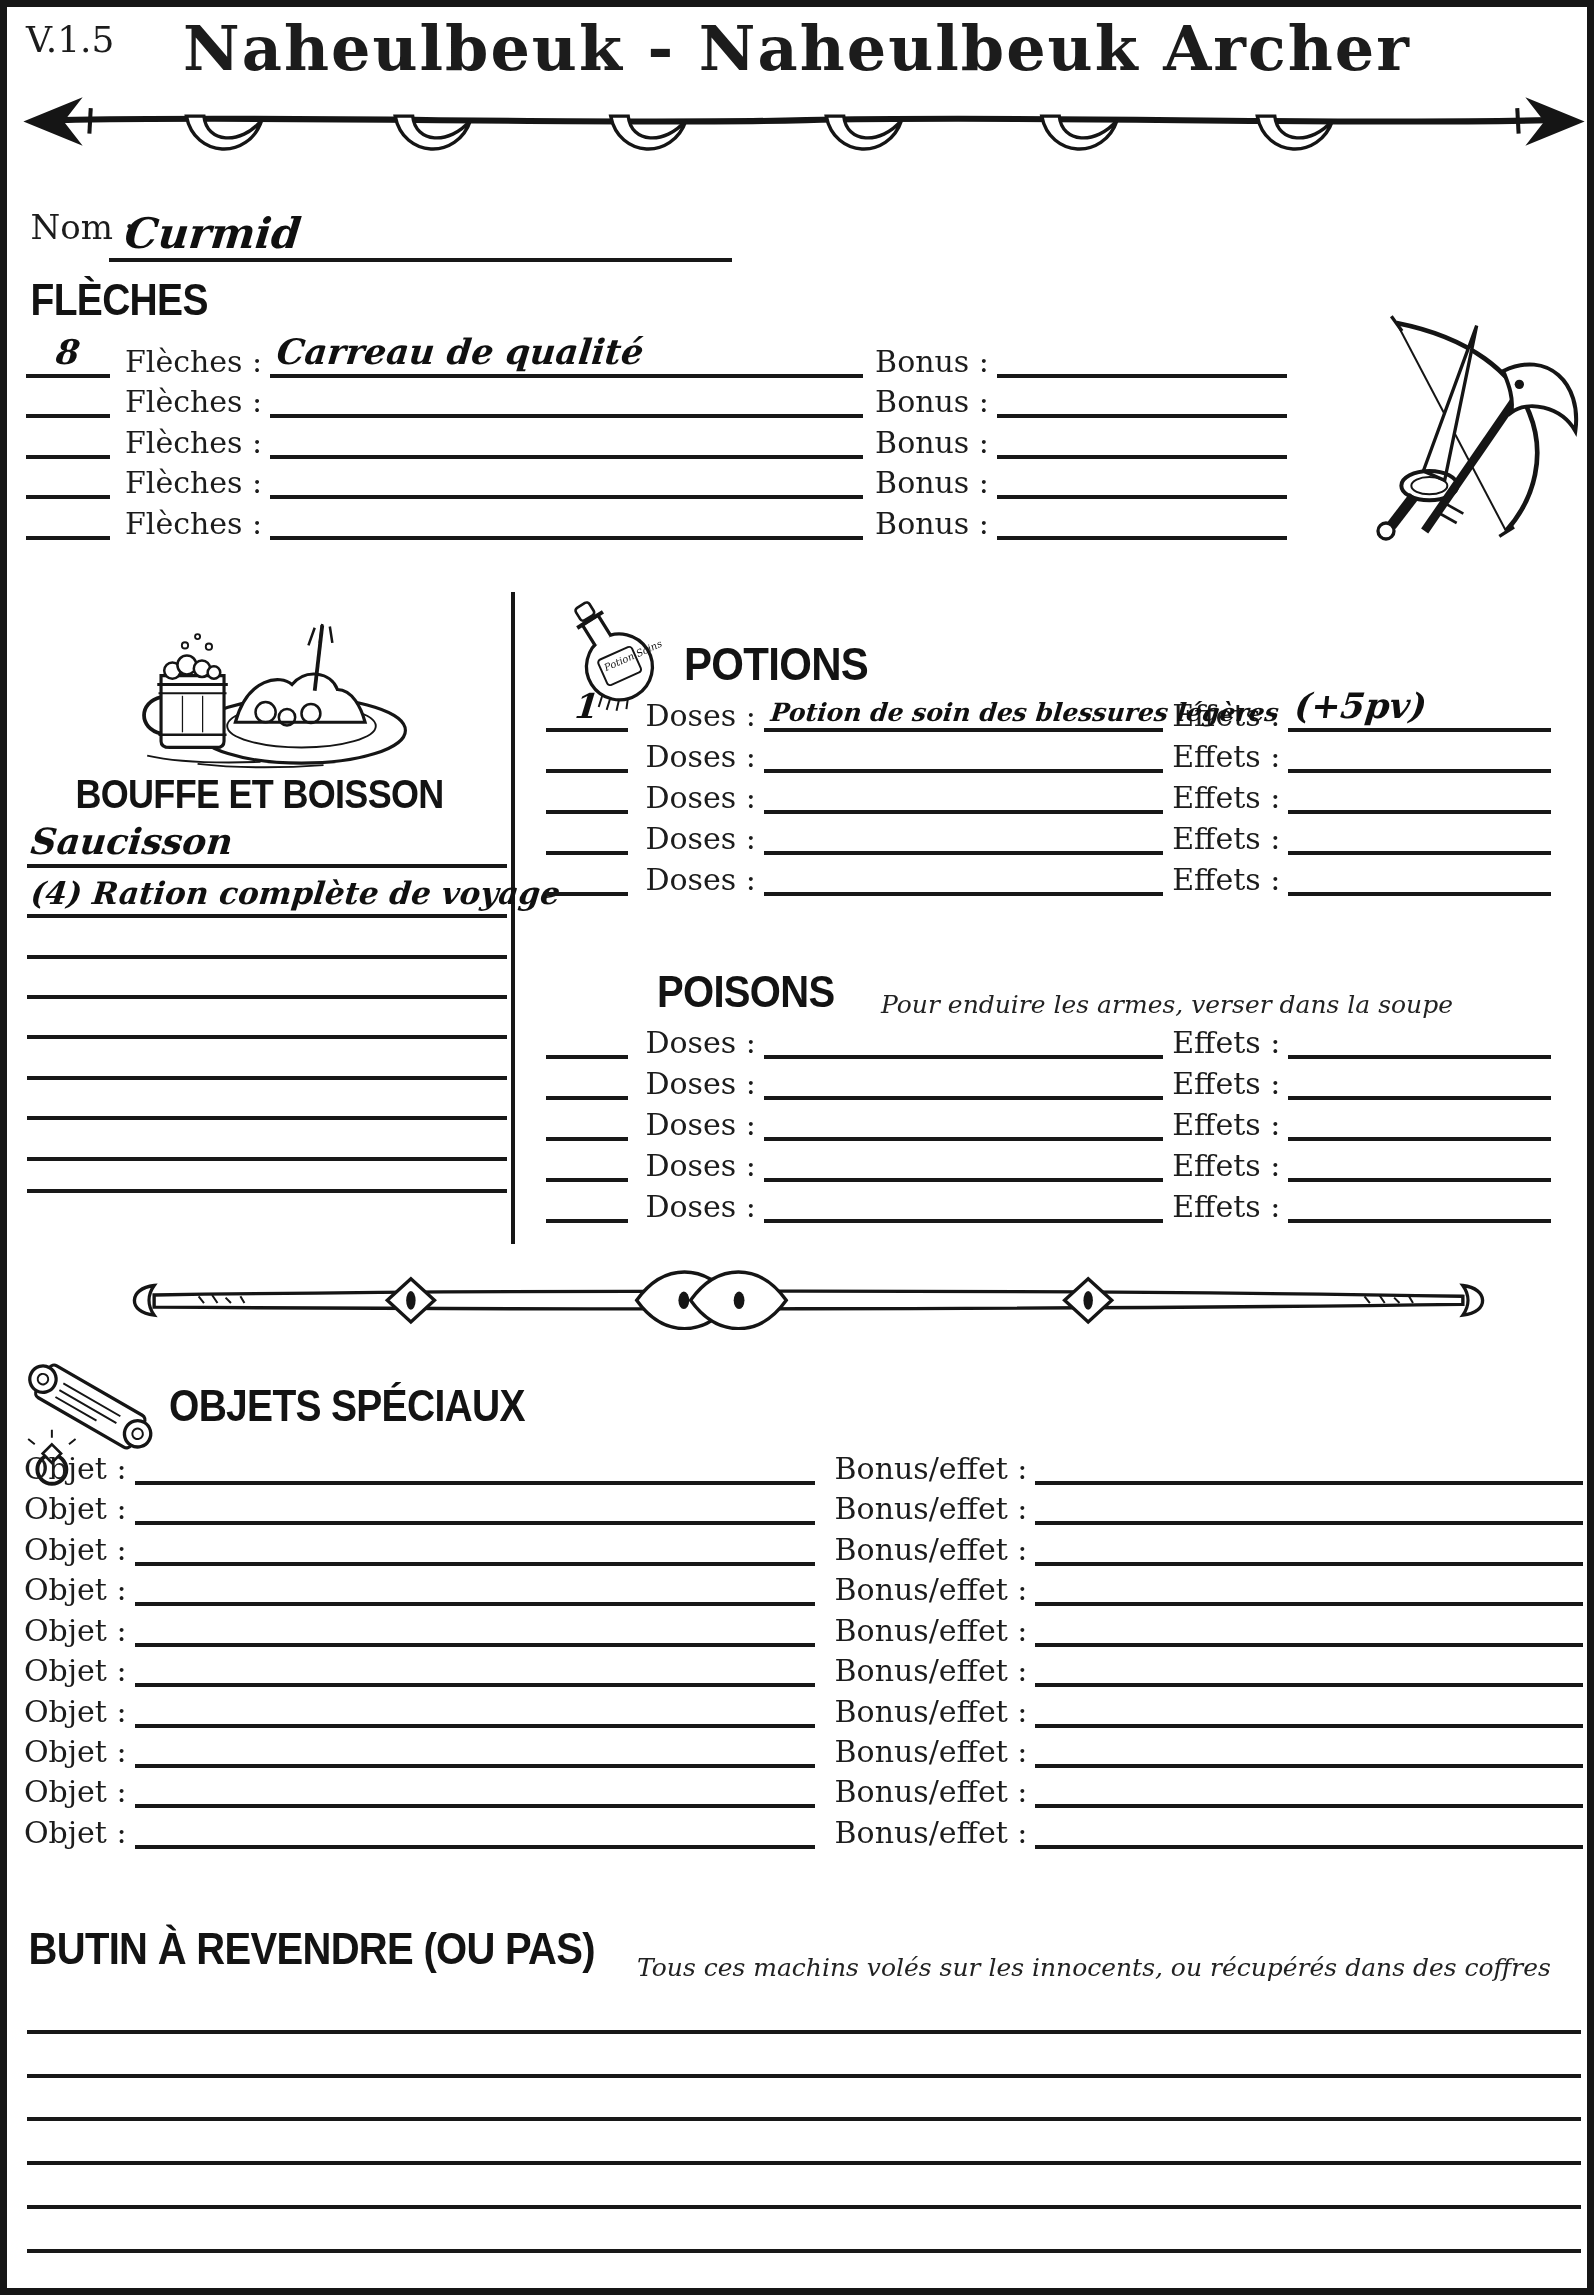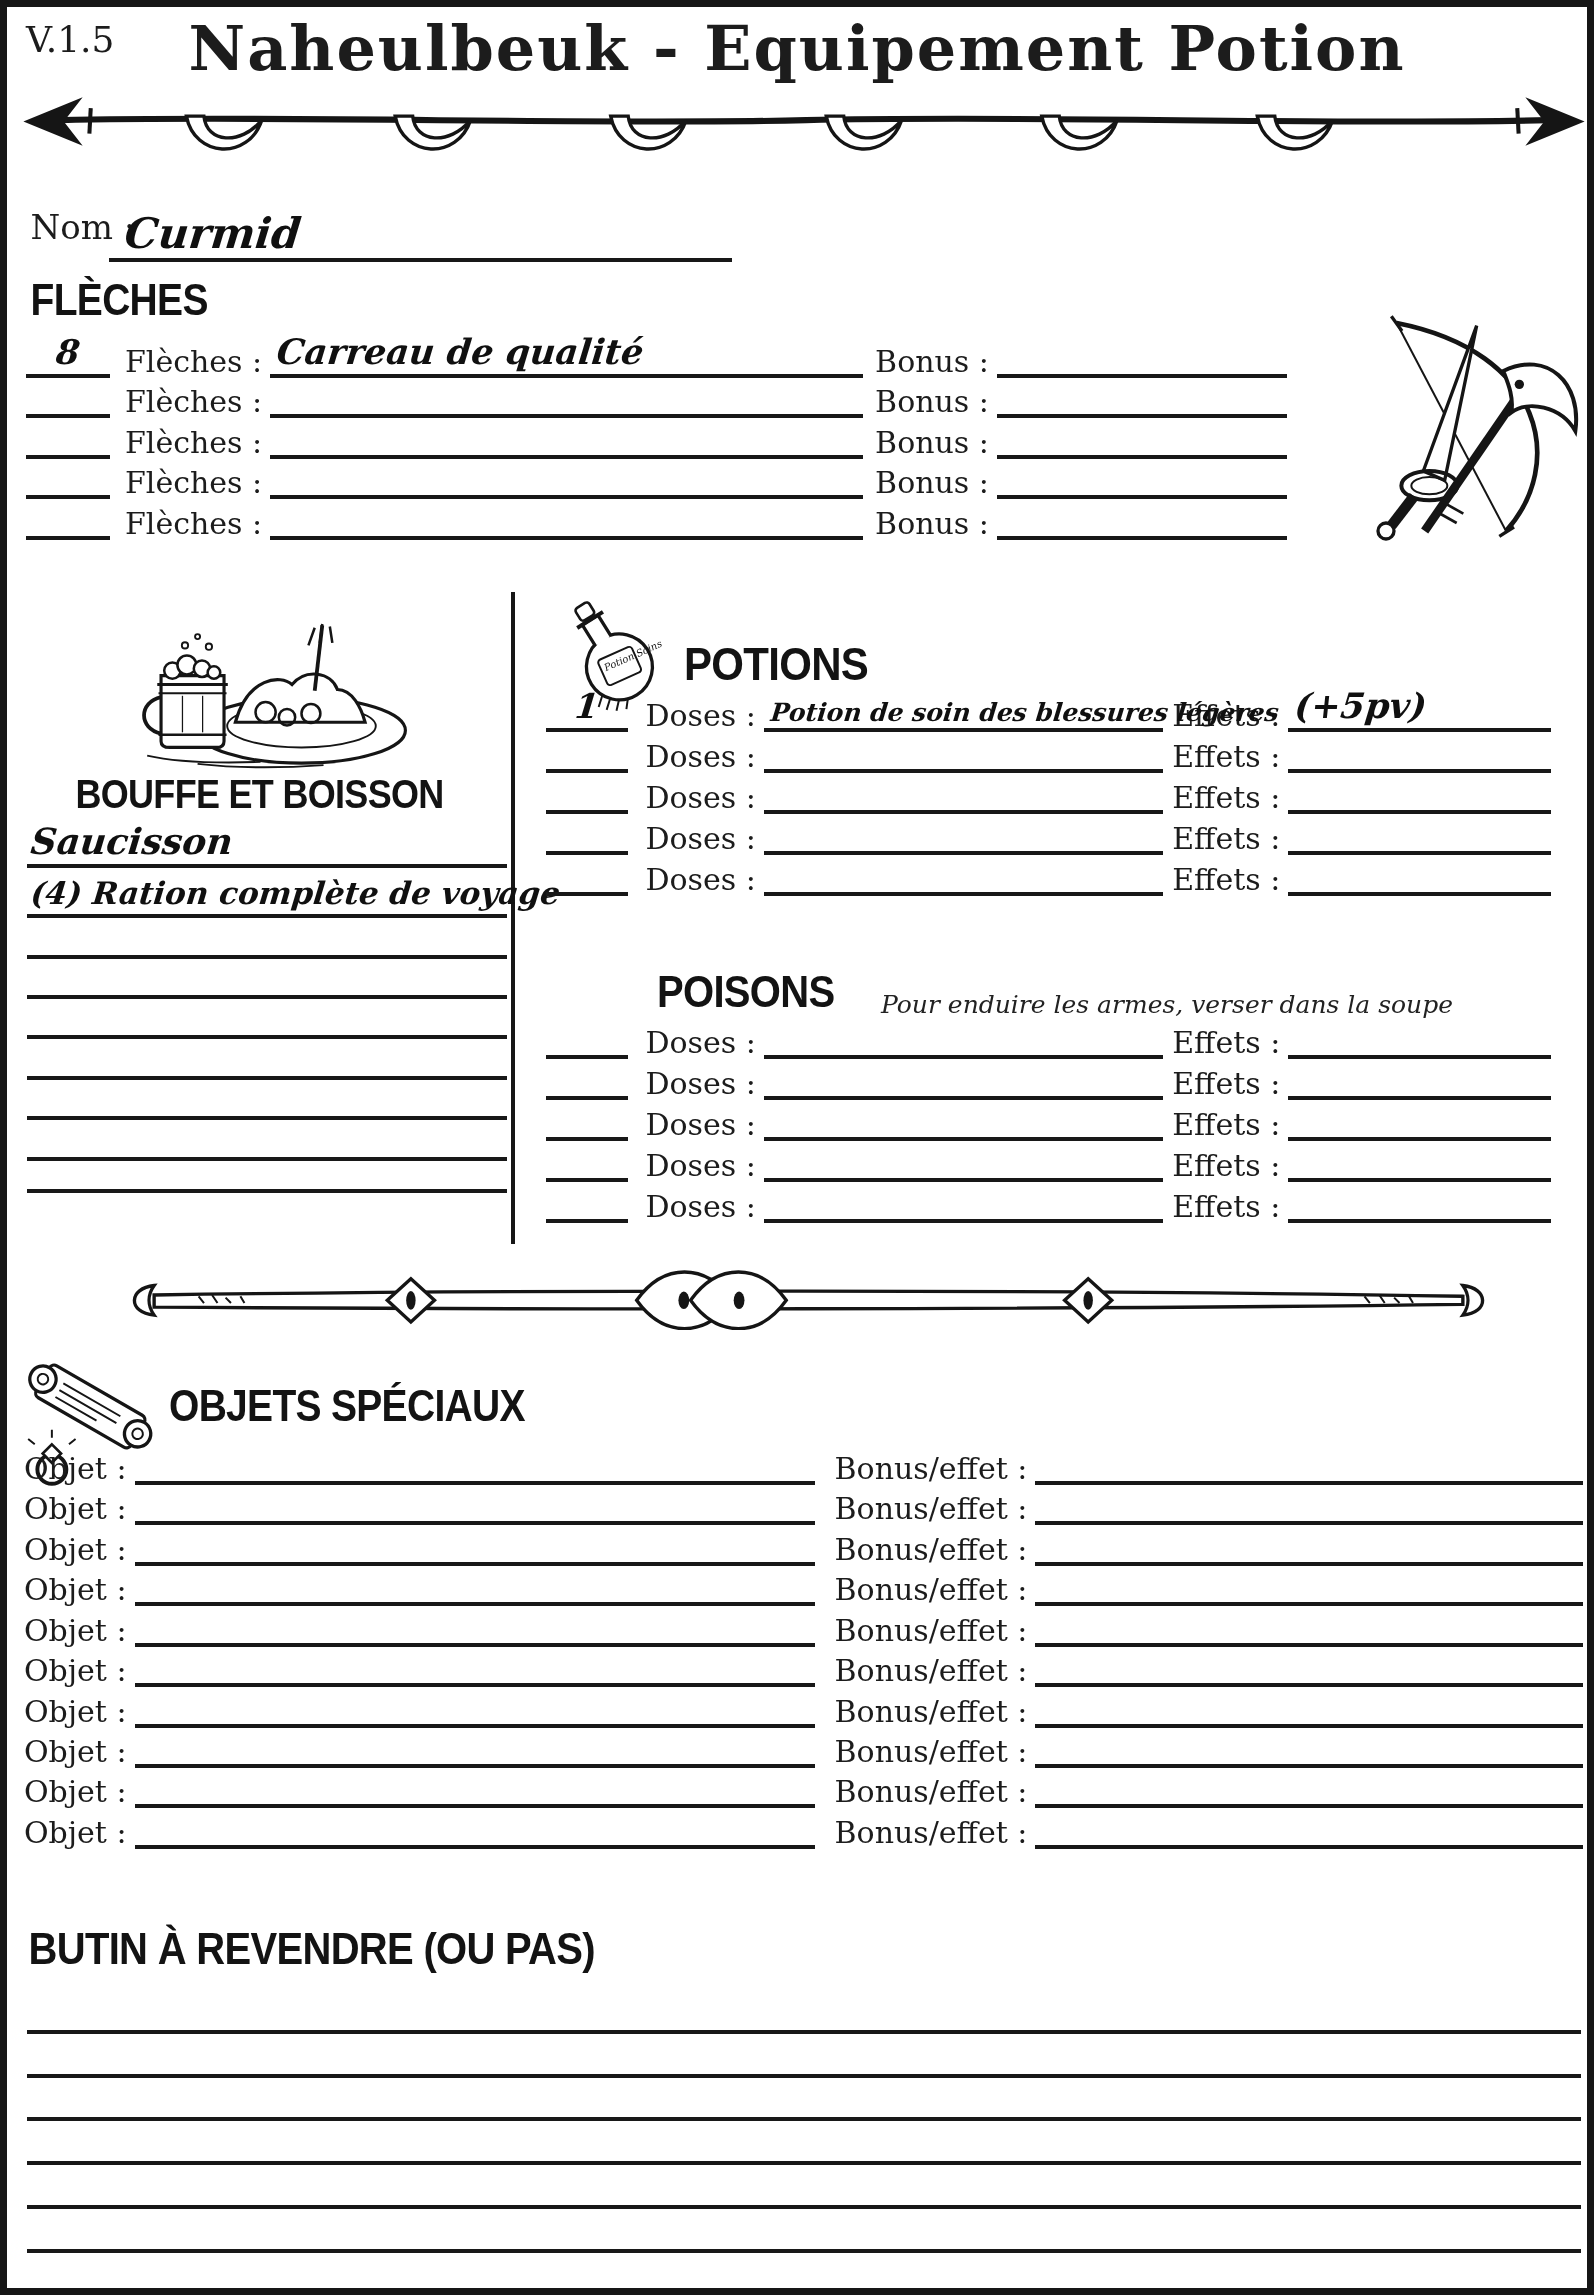--- a/index.html
+++ b/index.html
@@ -39,21 +39,21 @@
   .butin-line{position:absolute;left:20px;width:1554px;height:44px;border-bottom:4.7px solid #181818;}
   svg{display:block;}
   .ink{stroke:#151515;fill:none;}
 </style>
 </head>
 <body>
 
 <div class="sheet">
 
   <div class="abs ser" style="left:19px;top:15px;font-size:36px;">V.1.5</div>
-  <div class="abs ser" style="left:0;right:0;top:10.8px;text-align:center;font-size:62px;font-weight:700;letter-spacing:2px;">Naheulbeuk - Equipement Potion</div>
+  <div class="abs ser" style="left:0;right:0;top:10.8px;text-align:center;font-size:62px;font-weight:700;letter-spacing:2px;">Naheulbeuk - Naheulbeuk Archer</div>
 
   <div class="abs" style="left:10.8px;top:82px;">
     <svg width="1572" height="65" viewBox="0 0 2334 96">
       <defs>
         <path id="loop" d="M0,40 C12,102 92,106 112,46 C80,84 30,80 26,40 Z" fill="#fff" stroke="#151515" stroke-width="5"></path>
       </defs>
       <path class="ink" d="M62,46 C420,38 830,54 1170,46 C1520,38 1930,54 2272,46" stroke-width="9"></path>
       <polygon points="8,48 96,12 68,48 96,84" fill="#151515"></polygon>
       <polygon points="2326,48 2238,12 2266,48 2238,84" fill="#151515"></polygon>
       <line class="ink" x1="108" y1="28" x2="106" y2="66" stroke-width="6"></line>
@@ -499,20 +499,21 @@
     <div class="ln seg thickln" style="width:680px;margin-left:8px;">
         <span class="hand" style="font-size:30px;"></span>
       </div>
     <span class="lbl ser" style="margin-left:20px;margin-right:8px;">Bonus/effet :</span>
     <div class="ln seg thickln" style="flex:1;">
         <span class="hand" style="font-size:30px;"></span>
       </div>
   </div>
 
   <div class="abs hd" style="left:21.6px;top:1924px;font-size:40px;">BUTIN À REVENDRE (OU PAS)</div>
+  <div class="abs sub" style="left:630px;top:1948px;">Tous ces machins volés sur les innocents, ou récupérés dans des coffres</div>
 
   <div class="butin-line" style="top:1979px;"><span class="hand"></span></div>
   <div class="butin-line" style="top:2023px;"><span class="hand"></span></div>
   <div class="butin-line" style="top:2066px;"><span class="hand"></span></div>
   <div class="butin-line" style="top:2110px;"><span class="hand"></span></div>
   <div class="butin-line" style="top:2154px;"><span class="hand"></span></div>
   <div class="butin-line" style="top:2198px;"><span class="hand"></span></div>
   <div class="butin-line" style="top:2237px;"><span class="hand"></span></div>
 
 </div>

